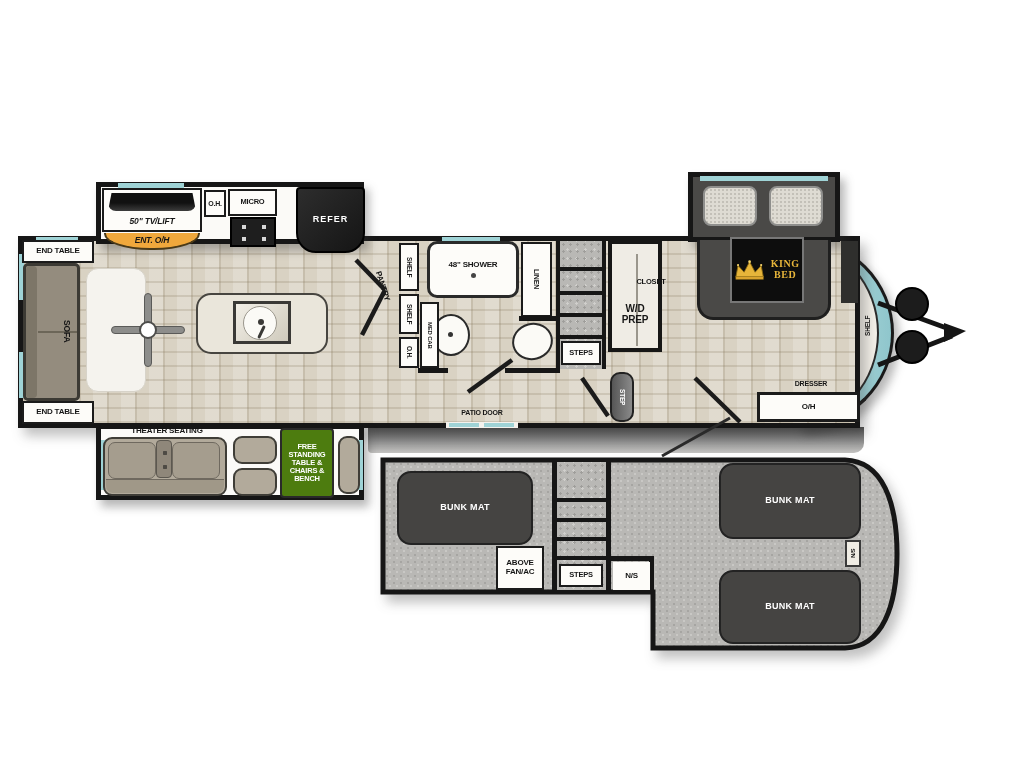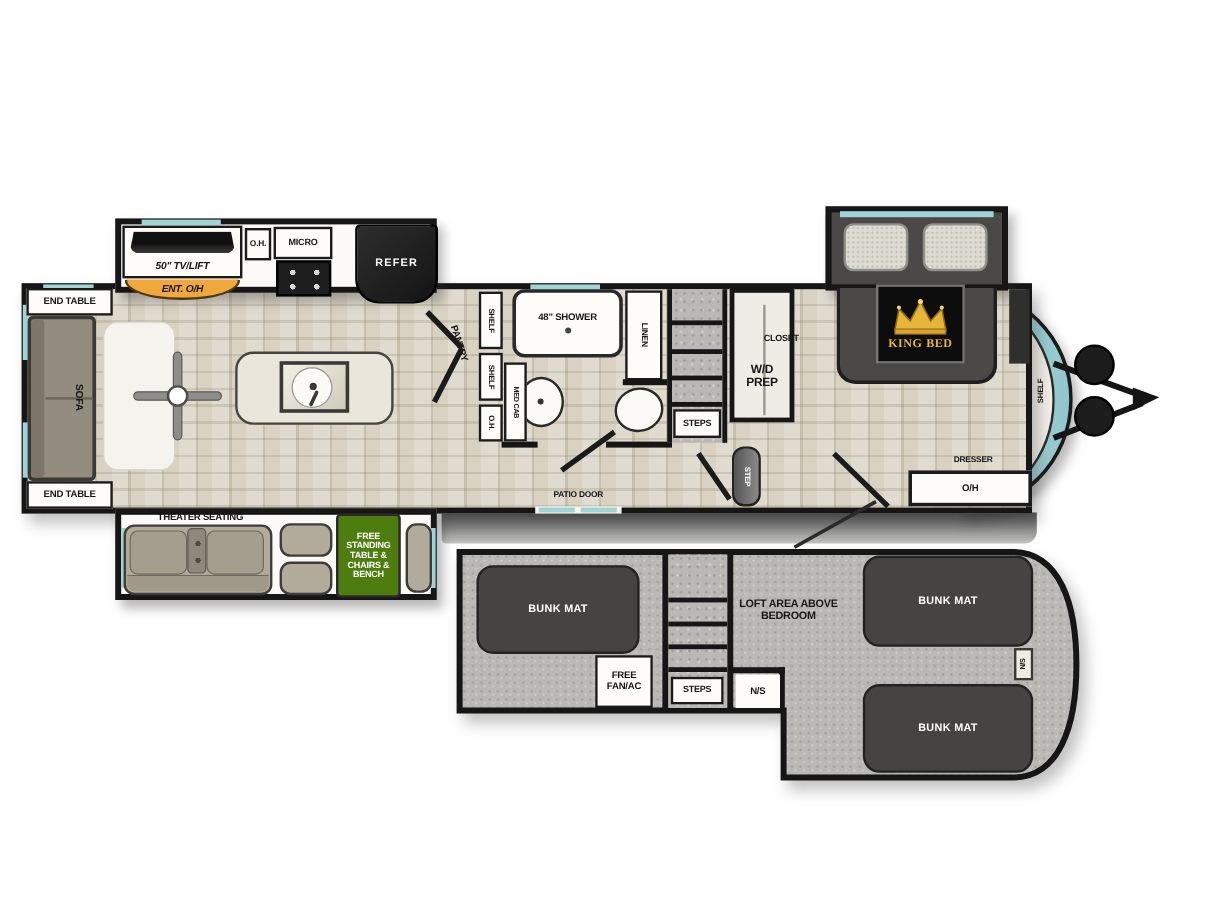--- a/index.html
+++ b/index.html
@@ -65,21 +65,21 @@
   <div class="abs lbl f" style="left:285px;top:187px;width:69px;height:66px;z-index:5;font-size:9px;color:#fff;letter-spacing:1px;
               background:linear-gradient(135deg,#2d2d2d,#151515);border:2px solid #000;border-radius:4px 4px 20px 20px;margin-left:11px;">REFER</div>
 
   <div class="abs shadow" style="left:688px;top:172px;width:152px;height:70px;z-index:4;border:5px solid #161616;background:#4a4947;"></div>
   <div class="abs" style="left:700px;top:176px;width:128px;height:5px;background:#9fd3d6;z-index:5;"></div>
   <div class="abs pillow" style="left:703px;top:186px;width:54px;height:40px;z-index:5;"></div>
   <div class="abs pillow" style="left:769px;top:186px;width:54px;height:40px;z-index:5;"></div>
   <div class="abs" style="left:697px;top:240px;width:134px;height:80px;z-index:4;background:#4a4947;
               border:3px solid #1f1f1f;border-top:none;border-radius:0 0 16px 16px;"></div>
   <div class="abs f" style="left:730px;top:237px;width:74px;height:66px;z-index:5;background:#0d0d0d;border:2px solid #777;
-              flex-direction:column;gap:1px;">
+              flex-direction:row;gap:1px;">
       <svg width="56" height="34" viewBox="0 0 64 40">
         <path d="M7 33 L11 12 L22 24 L32 5 L42 24 L53 12 L57 33 Z" fill="#e7b53a" stroke="#8a6a14" stroke-width="1.5"></path>
         <rect x="7" y="32" width="50" height="5" fill="#d9a32e" stroke="#8a6a14" stroke-width="1"></rect>
         <circle cx="32" cy="5" r="2.5" fill="#f6d56b"></circle>
         <circle cx="11" cy="11" r="2" fill="#f6d56b"></circle>
         <circle cx="53" cy="11" r="2" fill="#f6d56b"></circle>
       </svg>
       <span class="lbl" style="font-family:'Liberation Serif',serif;font-size:10px;color:#e7b53a;letter-spacing:.5px;">KING BED</span>
   </div>
 
@@ -174,30 +174,29 @@
     </defs>
     <path d="M383,460 H845 C883,461 897,503 897,554 C897,605 883,647 845,648 H653 V592 H383 Z" fill="url(#spk)" stroke="#161616" stroke-width="5"></path>
   </svg>
 
   <div class="abs wall" style="left:552px;top:461px;width:5px;height:130px;z-index:3;"></div>
   <div class="abs wall" style="left:606px;top:461px;width:5px;height:130px;z-index:3;"></div>
   <div class="abs wall" style="left:608px;top:556px;width:46px;height:5px;z-index:3;"></div>
   <div class="abs wall" style="left:649px;top:556px;width:5px;height:36px;z-index:3;"></div>
 
   <div class="abs dkbox lbl f" style="left:397px;top:471px;width:136px;height:74px;z-index:4;font-size:9px;letter-spacing:.3px;">BUNK MAT</div>
-  <div class="abs lbl f" style="left:496px;top:546px;width:48px;height:44px;z-index:4;font-size:8px;background:#fdfcf9;border:2.5px solid #1b1b1b;">FREE FAN/AC</div>
+  <div class="abs lbl f" style="left:496px;top:546px;width:48px;height:44px;z-index:4;font-size:8px;background:#fdfcf9;border:2.5px solid #1b1b1b;">ABOVE FAN/AC</div>
   <div class="abs speck" style="left:557px;top:462px;width:49px;height:128px;z-index:4;">
     <div class="abs wall" style="left:0;top:36px;width:49px;height:3.5px;"></div>
     <div class="abs wall" style="left:0;top:56px;width:49px;height:3.5px;"></div>
     <div class="abs wall" style="left:0;top:75px;width:49px;height:3.5px;"></div>
     <div class="abs wall" style="left:0;top:94px;width:49px;height:3.5px;"></div>
     <div class="abs lbl f" style="left:2px;top:102px;width:44px;height:23px;font-size:7.5px;background:#fdfcf9;border:2px solid #1b1b1b;">STEPS</div>
   </div>
   <div class="abs lbl f" style="left:613px;top:562px;width:37px;height:28px;z-index:4;font-size:8px;background:#fdfcf9;">N/S</div>
-  <div class="abs lbl f" style="left:598px;top:487px;width:118px;height:44px;z-index:4;font-size:9px;">LOFT AREA ABOVE BEDROOM</div>
   <div class="abs dkbox lbl f" style="left:719px;top:463px;width:142px;height:76px;z-index:4;font-size:9px;letter-spacing:.3px;">BUNK MAT</div>
   <div class="abs dkbox lbl f" style="left:719px;top:570px;width:142px;height:74px;z-index:4;font-size:9px;letter-spacing:.3px;">BUNK MAT</div>
   <div class="abs lbl f vup" style="left:845px;top:540px;width:16px;height:27px;z-index:4;font-size:6px;background:#efece4;border:2px solid #3a3a3a;">N/S</div>
 
   <svg class="abs" style="left:0;top:0;z-index:6;pointer-events:none;" width="1024" height="768">
     <g stroke="#1b1b1b" stroke-width="4.5" fill="none">
       <path d="M356,260 L385,290"></path>
       <path d="M385,290 L362,335"></path>
       <path d="M468,392 L512,360"></path>
       <path d="M582,378 L608,416"></path>

